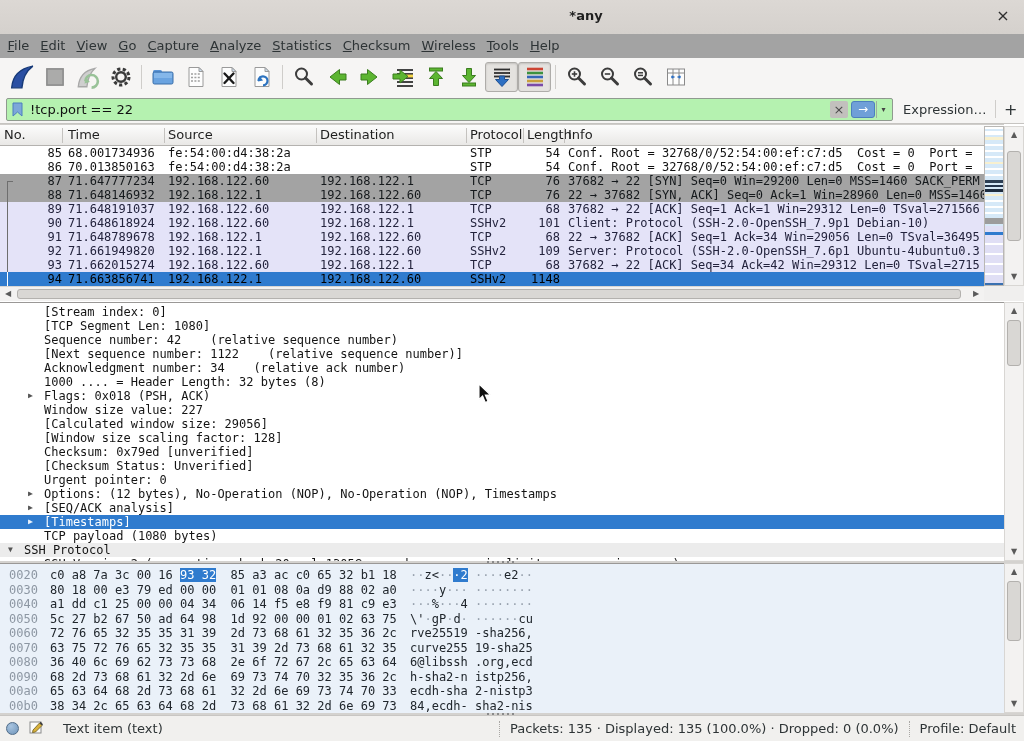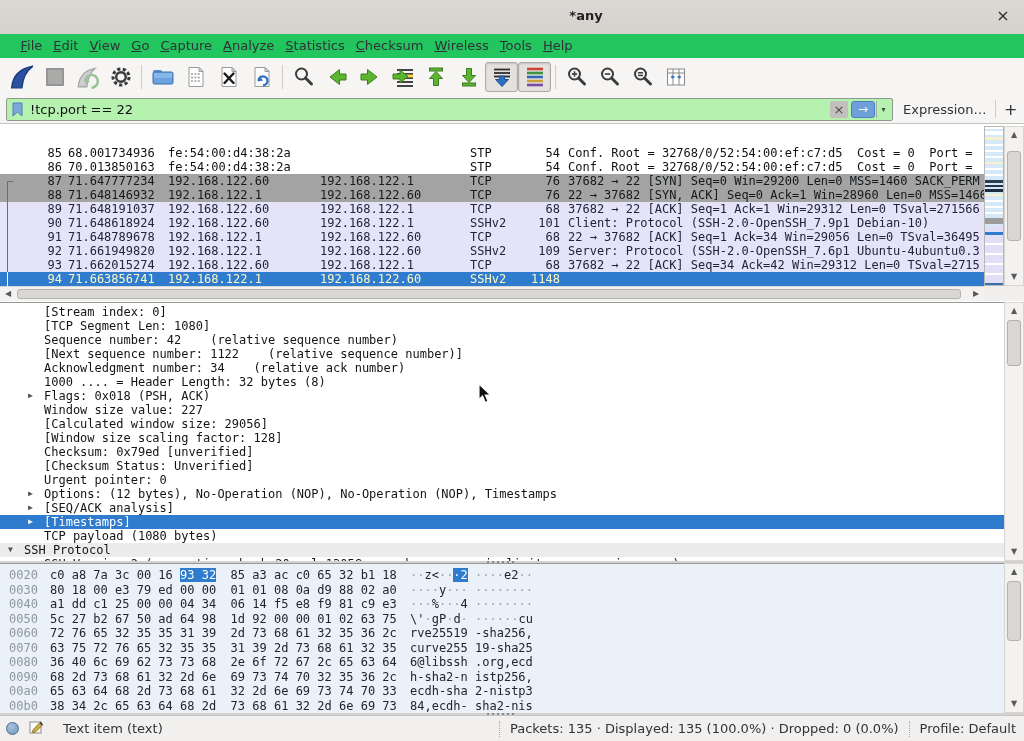--- a/index.html
+++ b/index.html
@@ -7,21 +7,21 @@
   body { font-family:"DejaVu Sans",sans-serif; font-size:13px; color:#2e3436; background:#fff; position:relative; }
   #app { position:absolute; inset:0; }
   .mono { font-family:"DejaVu Sans Mono",monospace; }
 
   
   .titlebar { position:absolute; top:0; left:0; right:0; height:42px; background:linear-gradient(#dcd8d4,#d3cfcb); border-bottom:1px solid #b8b4b0; }
   .title-text { position:absolute; left:0; right:0; top:0; line-height:32px; text-align:center; text-indent:148px; font-weight:bold; color:#1f1f1f; }
   .close-btn { position:absolute; right:10px; top:5px; width:22px; height:22px; text-align:center; line-height:22px; font-size:16px; color:#2f2f2f; }
 
   
-  .menubar { position:absolute; top:34px; left:0; right:0; height:24px; background:#22c55e; display:flex; align-items:center; padding-left:15px; }
+  .menubar { position:absolute; top:34px; left:0; right:0; height:24px; background:#a3a3a3; display:flex; align-items:center; padding-left:2px; }
   .menu-item { padding:0 5.5px; line-height:24px; color:#2e3436; }
   .menu-item::first-letter { text-decoration:underline; }
 
   
   .toolbar { position:absolute; top:58px; left:0; right:0; height:37px; background:#f6f5f4; display:flex; align-items:center; padding-left:5px; }
   .tbtn { width:33px; height:30px; display:flex; align-items:center; justify-content:center; border:1px solid transparent; border-radius:3px; }
   .tbtn.pressed { background:#e4e2df; border-color:#aeaca9; box-shadow:inset 0 1px 2px rgba(0,0,0,.15); }
   .tsep { width:1px; height:24px; background:#cfcdca; margin:0 4px; }
 
   
@@ -39,21 +39,21 @@
   
   .plist-header { position:absolute; top:124px; left:0; width:1004px; height:22px; background:linear-gradient(#fcfcfc,#e9e8e6); border-top:1px solid #cfcdca; border-bottom:1px solid #b4b2af; }
   .ph-label { position:absolute; top:0; line-height:20px; color:#1f1f1f; white-space:pre; }
   .ph-sep { position:absolute; top:3px; width:1px; height:15px; background:#c4c2bf; }
   .plist-rows { position:absolute; top:146px; left:0; width:984px; height:140px; overflow:hidden; background:#fff; }
   .prow { position:relative; height:14px; font-size:12px; line-height:14px; }
   .prow .c { position:absolute; top:0; white-space:pre; overflow:hidden; }
   .prow.white { background:#fff; color:#111; }
   .prow.gray { background:#a3a3a3; color:#15191c; }
   .prow.lav { background:#e4e3f8; color:#23233d;padding-left:19px; }
-  .prow.sel { background:#2f7bce; color:#fef9c3; }
+  .prow.sel { background:#2f7bce; color:#000000; }
   .bracket-v { position:absolute; background:#6e6e6e; width:1px; }
   .bracket-h { position:absolute; background:#6e6e6e; height:1px; }
 
   
   .minimap { position:absolute; left:984px; top:126px; width:20px; height:160px; border:1px solid #b9b7b4;
     background:linear-gradient(to bottom,
       #ffffff 0 2px, #d6e9f8 2px 4px, #ffffff 4px 8px, #d6e9f8 8px 10px, #f8f0cf 10px 13px,
       #d6e9f8 13px 17px, #ffffff 17px 19px, #d6e9f8 19px 23px, #ffffff 23px 25px, #d6e9f8 25px 29px,
       #ffffff 29px 31px, #d6e9f8 31px 35px, #f8f0cf 35px 37px, #d6e9f8 37px 41px, #ffffff 41px 43px,
       #d6e9f8 43px 47px, #ffffff 47px 49px, #d6e9f8 49px 53px, #2c3e53 53px 56px, #d6e9f8 56px 58px,
@@ -299,20 +299,35 @@
         <span class="ff-clear">×</span>
         <span class="ff-apply">→</span>
         <span class="ff-caret">▾</span>
       </span>
     </div>
     <span class="expression-btn">Expression…</span>
     <span class="fsep"></span>
     <span class="add-btn">+</span>
   </div>
 
+  <div class="plist-header" id="plheader">
+      <span class="ph-label" style="left: 4px;">No.</span>
+      <span class="ph-label" style="left: 68px;">Time</span>
+      <span class="ph-label" style="left: 168px;">Source</span>
+      <span class="ph-label" style="left: 320px;">Destination</span>
+      <span class="ph-label" style="left: 470px;">Protocol</span>
+      <span class="ph-label" style="left: 527px;">Length</span>
+      <span class="ph-label" style="left: 568px;">Info</span>
+      <span class="ph-sep" style="left: 62px;"></span>
+      <span class="ph-sep" style="left: 164px;"></span>
+      <span class="ph-sep" style="left: 316px;"></span>
+      <span class="ph-sep" style="left: 466px;"></span>
+      <span class="ph-sep" style="left: 523px;"></span>
+      <span class="ph-sep" style="left: 564px;"></span>
+    </div>
   <div class="plist-rows" id="plrows">
       <div class="prow white">
         <span class="c mono" style="left: 0px; width: 62px; text-align: right;">85</span>
         <span class="c mono" style="left: 68px; width: 96px;">68.001734936</span>
         <span class="c mono" style="left: 168px; width: 150px;">fe:54:00:d4:38:2a</span>
         <span class="c mono" style="left: 320px; width: 148px;"></span>
         <span class="c mono" style="left: 470px; width: 52px;">STP</span>
         <span class="c mono" style="left: 506px; width: 54px; text-align: right;">54</span>
         <span class="c mono" style="left: 568px; width: 416px;">Conf. Root = 32768/0/52:54:00:ef:c7:d5  Cost = 0  Port = </span>
       </div>

